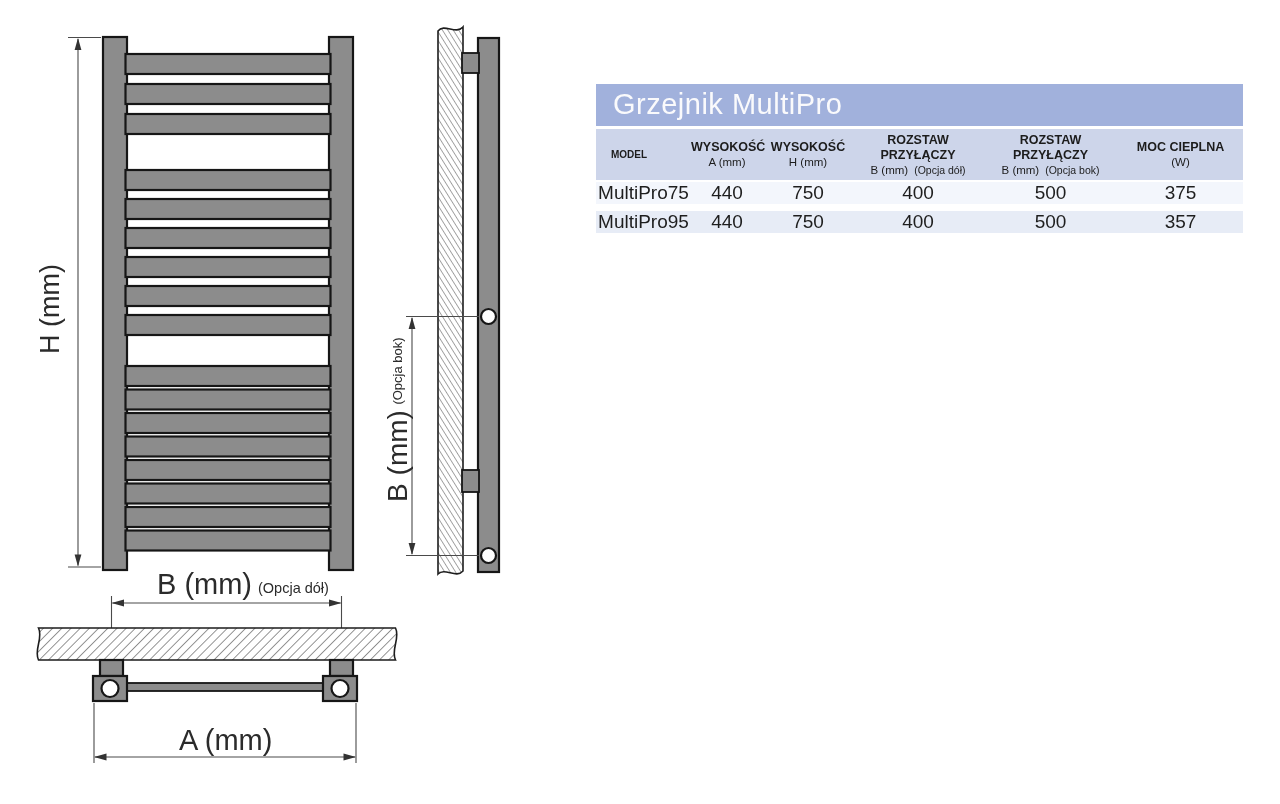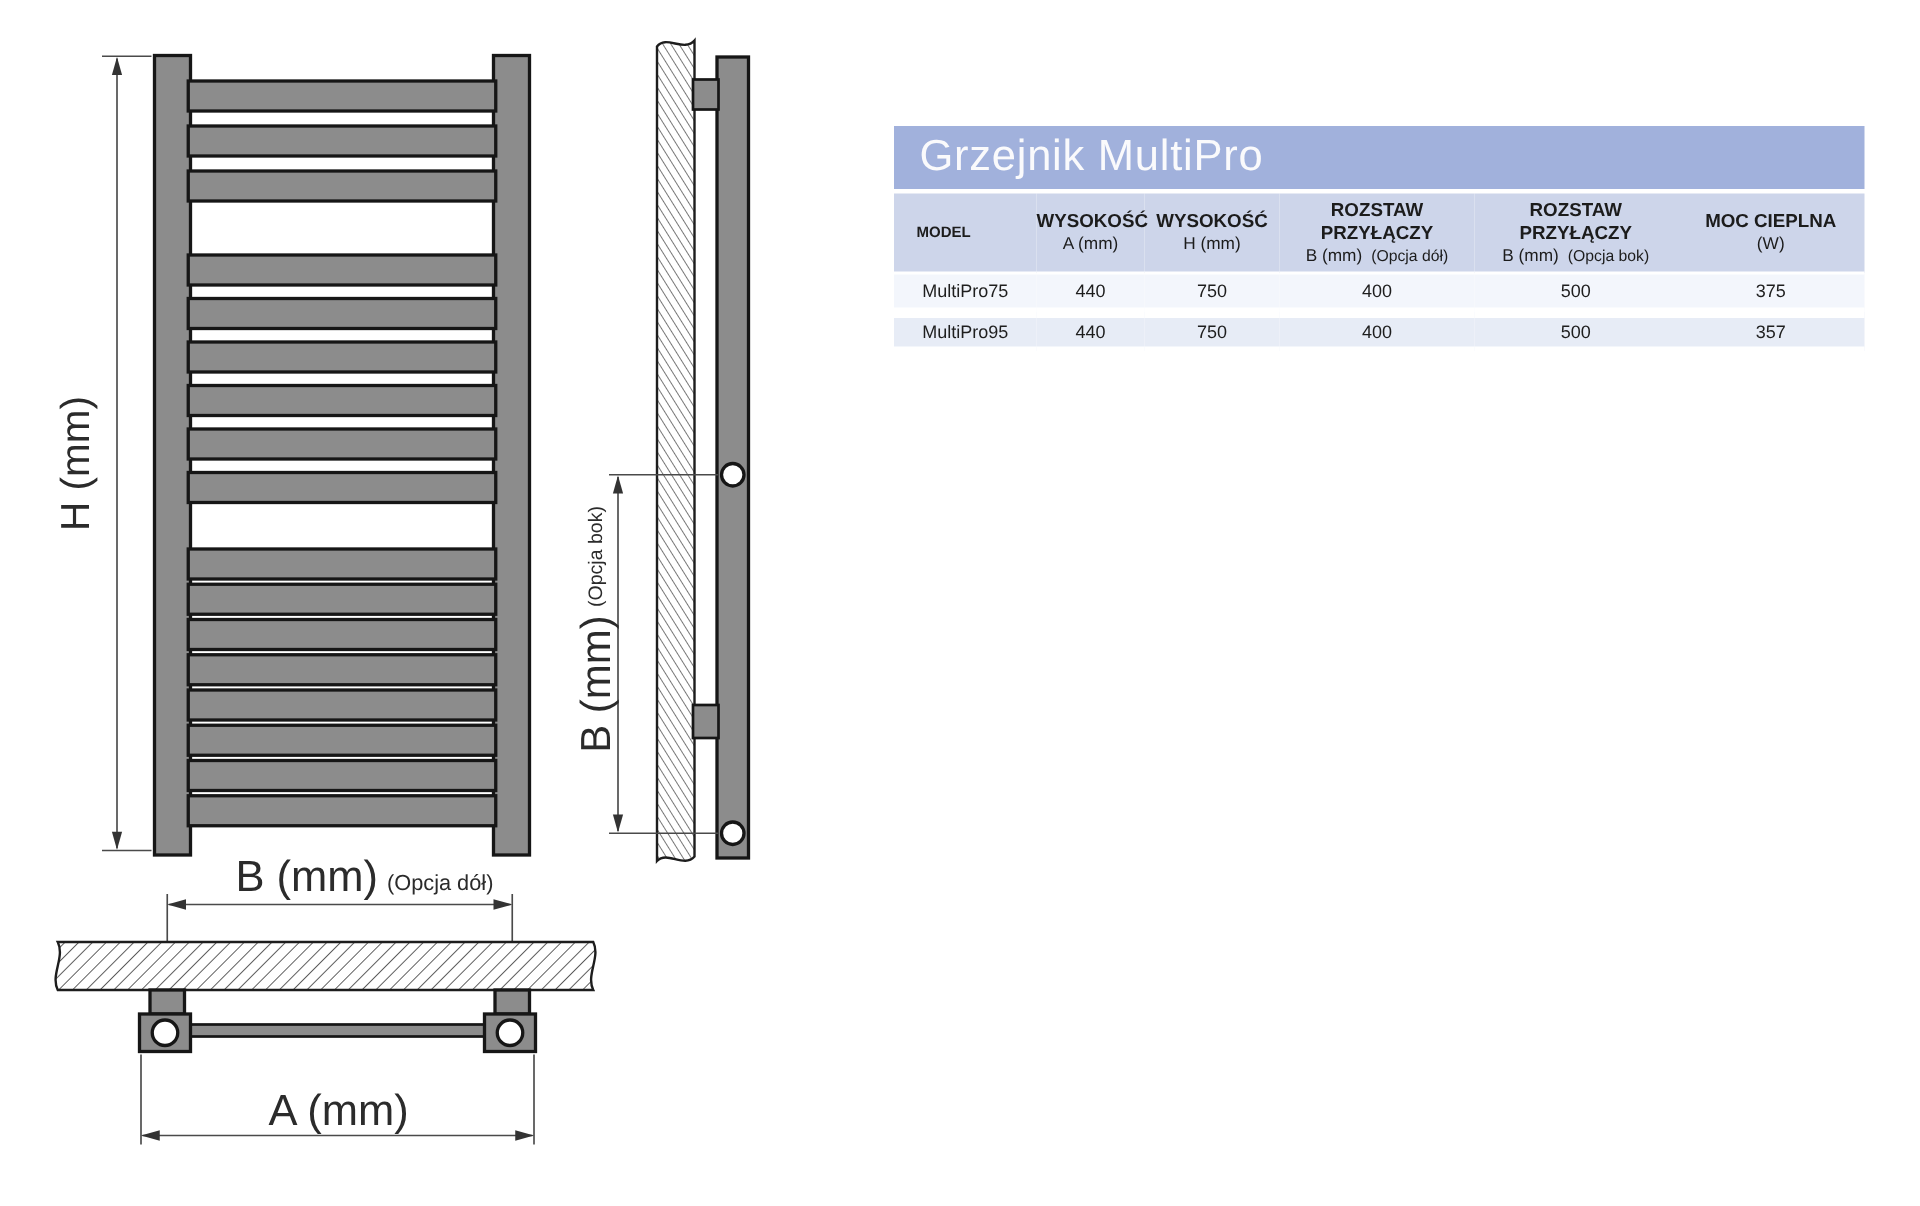--- a/index.html
+++ b/index.html
@@ -18,21 +18,21 @@
   .spec-title{height:42px;background:var(--title-bg);color:var(--title-text);
     font-size:29px;line-height:41px;padding-left:17px;letter-spacing:.5px;margin-bottom:3px;}
   table{width:100%;border-collapse:collapse;table-layout:fixed;}
   thead th{background:var(--header-bg);color:var(--header-text);font-weight:bold;
     font-size:12.5px;line-height:1.18;text-align:center;vertical-align:middle;
     padding:4px 0 3px;border-bottom:2px solid #fff;}
   thead th.model-col{text-align:left;padding-left:15px;font-size:10px;}
   thead th .sub{font-weight:400;font-size:11.5px;}
   thead th .note{font-weight:400;font-size:10.5px;padding-left:6px;}
   tbody td{height:26px;border-bottom:7px solid #fff;text-align:center;
-    font-size:12px;color:var(--cell-text);}
+    font-size:19px;color:var(--cell-text);}
   tr.r-light td{background:var(--row-light);}
   tr.r-alt td{background:var(--row-alt);}
 
   
   .steel{fill:var(--radiator-gray);stroke:var(--outline);stroke-width:2.2;}
   .steel-thin{fill:var(--radiator-gray);stroke:var(--outline);stroke-width:1.8;}
   .dim{stroke:var(--dim-line);stroke-width:1.1;fill:none;}
   .arrow{fill:#333;stroke:none;}
   .port{fill:#fff;stroke:var(--outline);stroke-width:2.2;}
   .hatched{stroke:#1d1d1d;stroke-width:1.6;}

